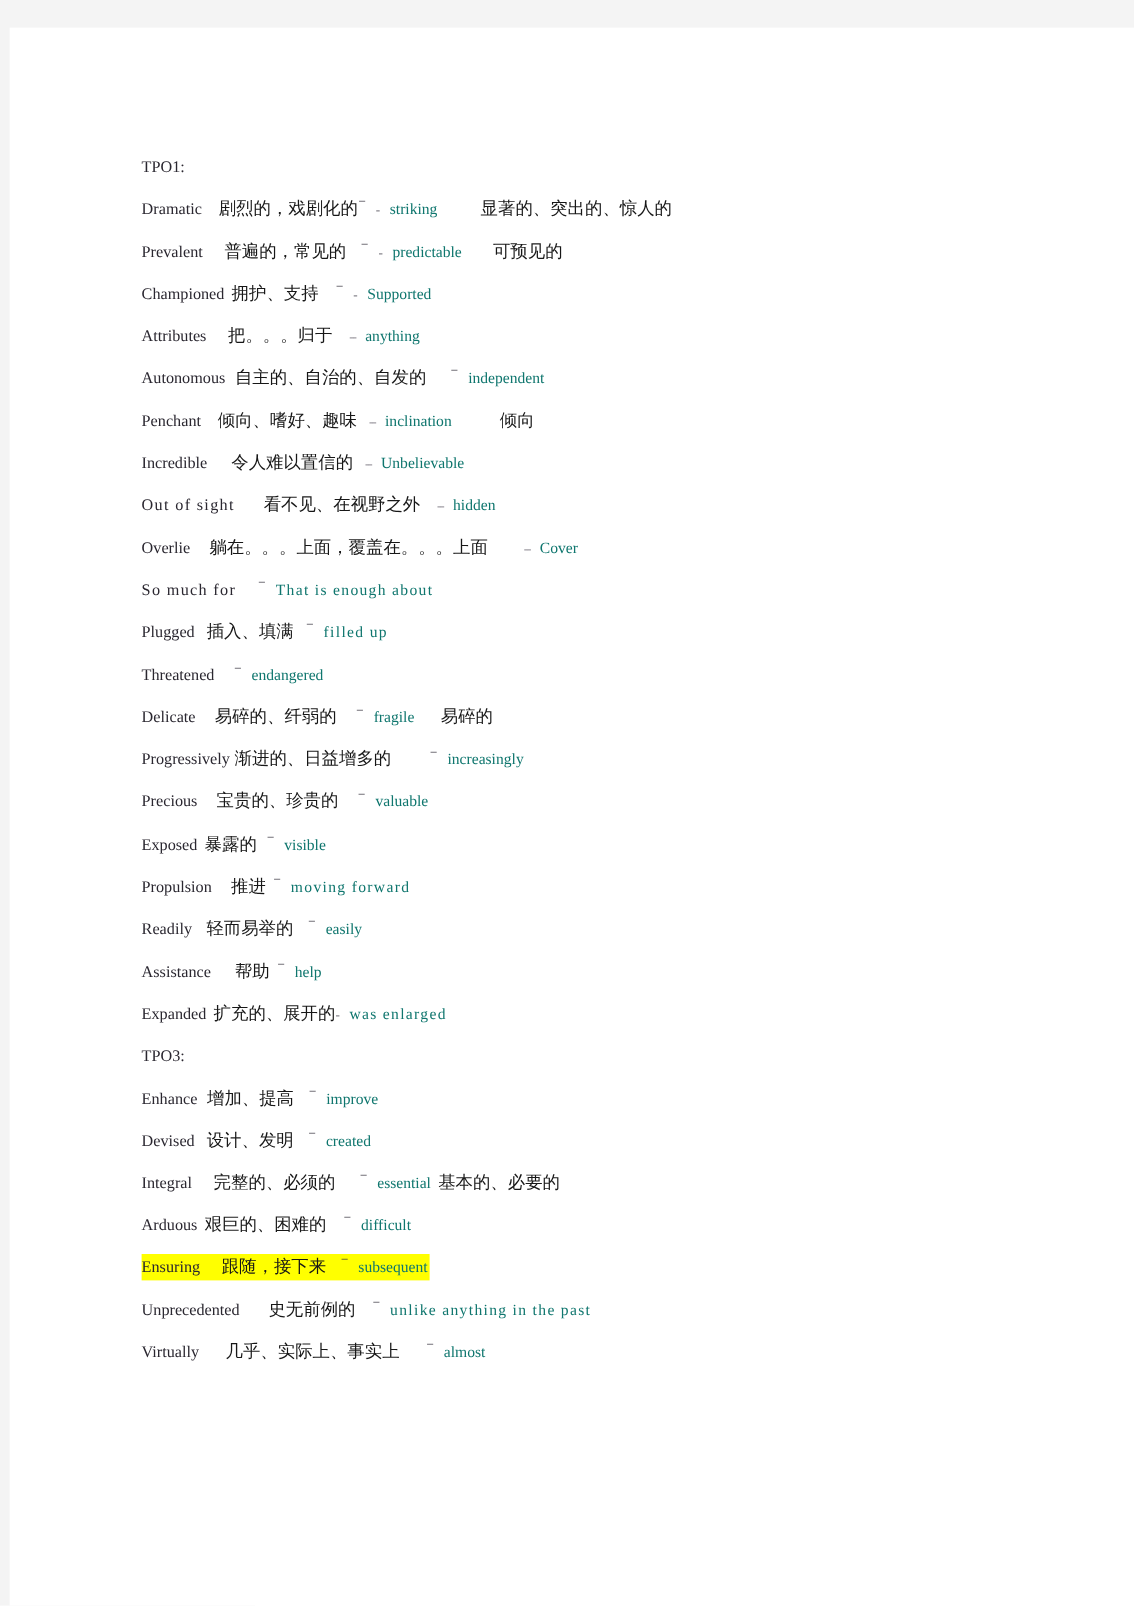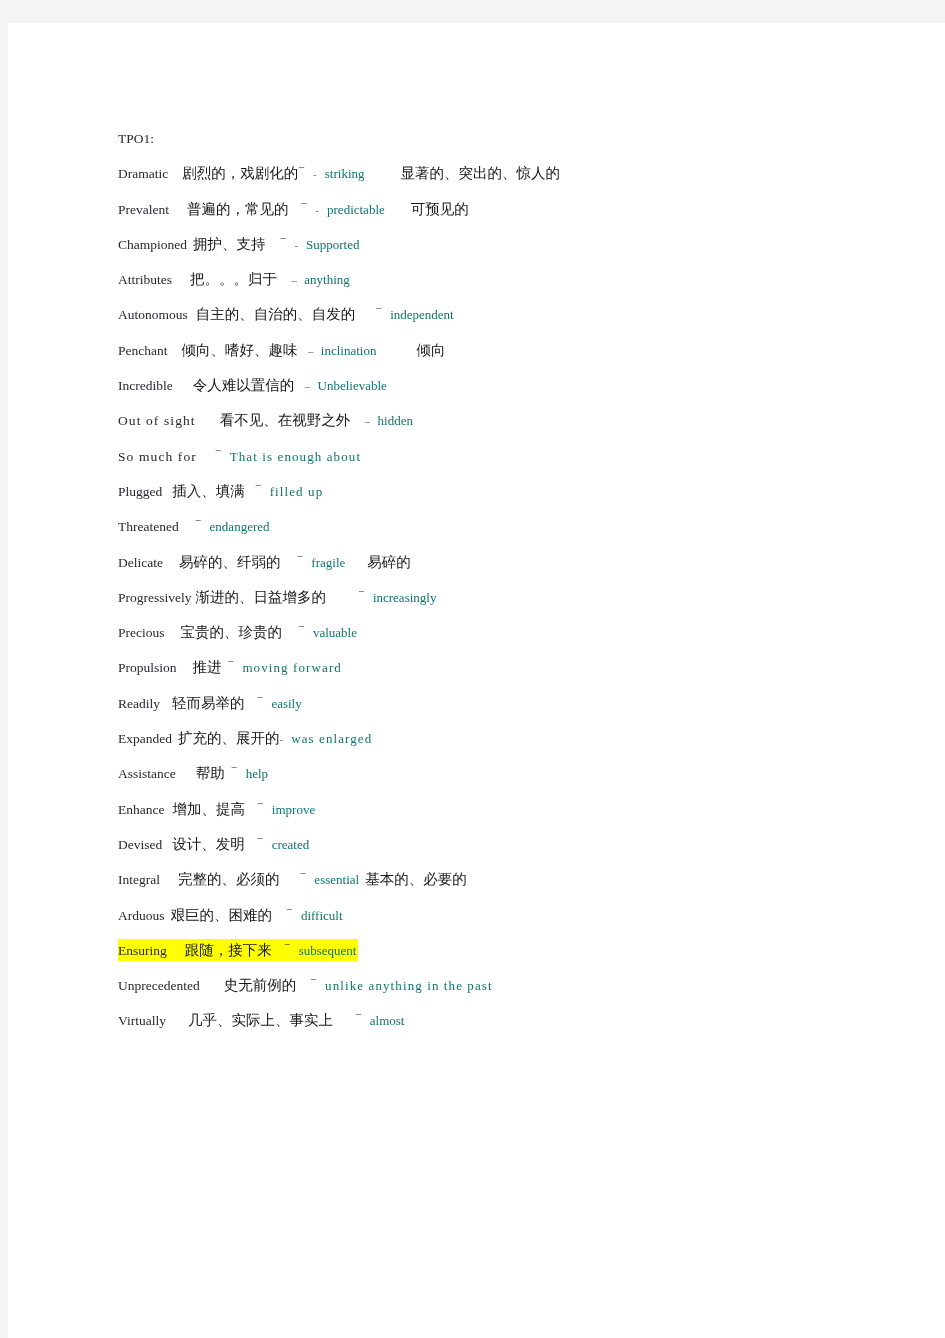--- a/index.html
+++ b/index.html
@@ -102,30 +102,33 @@
   <div class="content">
       <div class="line"><span class="seg section">TPO1:</span></div>
       <div class="line"><span><span class="seg en">Dramatic</span><span class="seg" style="display: inline-block; width: 14px;"></span><span class="seg cn">剧烈的，戏剧化的</span><span class="seg" style="display: inline-block; width: 0px;"></span><span class="seg dash-hi">⁻</span><span class="seg" style="display: inline-block; width: 8px;"></span><span class="seg dash-sm">-</span><span class="seg" style="display: inline-block; width: 8px;"></span><span class="seg syn">striking</span><span class="seg" style="display: inline-block; width: 36px;"></span><span class="seg cn">显著的、突出的、惊人的</span></span></div>
       <div class="line"><span><span class="seg en">Prevalent</span><span class="seg" style="display: inline-block; width: 18px;"></span><span class="seg cn">普遍的，常见的</span><span class="seg" style="display: inline-block; width: 12px;"></span><span class="seg dash-hi">⁻</span><span class="seg" style="display: inline-block; width: 8px;"></span><span class="seg dash-sm">-</span><span class="seg" style="display: inline-block; width: 8px;"></span><span class="seg syn">predictable</span><span class="seg" style="display: inline-block; width: 26px;"></span><span class="seg cn">可预见的</span></span></div>
       <div class="line"><span><span class="seg en">Championed</span><span class="seg" style="display: inline-block; width: 6px;"></span><span class="seg cn">拥护、支持</span><span class="seg" style="display: inline-block; width: 14px;"></span><span class="seg dash-hi">⁻</span><span class="seg" style="display: inline-block; width: 8px;"></span><span class="seg dash-sm">-</span><span class="seg" style="display: inline-block; width: 8px;"></span><span class="seg syn">Supported</span></span></div>
       <div class="line"><span><span class="seg en">Attributes</span><span class="seg" style="display: inline-block; width: 18px;"></span><span class="seg cn">把。。。归于</span><span class="seg" style="display: inline-block; width: 14px;"></span><span class="seg dash-dbl">--</span><span class="seg" style="display: inline-block; width: 8px;"></span><span class="seg syn">anything</span></span></div>
       <div class="line"><span><span class="seg en">Autonomous</span><span class="seg" style="display: inline-block; width: 8px;"></span><span class="seg cn">自主的、自治的、自发的</span><span class="seg" style="display: inline-block; width: 20px;"></span><span class="seg dash-hi">⁻</span><span class="seg" style="display: inline-block; width: 8px;"></span><span class="seg syn">independent</span></span></div>
       <div class="line"><span><span class="seg en">Penchant</span><span class="seg" style="display: inline-block; width: 14px;"></span><span class="seg cn">倾向、嗜好、趣味</span><span class="seg" style="display: inline-block; width: 10px;"></span><span class="seg dash-dbl">--</span><span class="seg" style="display: inline-block; width: 8px;"></span><span class="seg syn">inclination</span><span class="seg" style="display: inline-block; width: 40px;"></span><span class="seg cn">倾向</span></span></div>
       <div class="line"><span><span class="seg en">Incredible</span><span class="seg" style="display: inline-block; width: 20px;"></span><span class="seg cn">令人难以置信的</span><span class="seg" style="display: inline-block; width: 10px;"></span><span class="seg dash-dbl">--</span><span class="seg" style="display: inline-block; width: 8px;"></span><span class="seg syn">Unbelievable</span></span></div>
       <div class="line"><span><span class="seg en spaced">Out of sight</span><span class="seg" style="display: inline-block; width: 24px;"></span><span class="seg cn">看不见、在视野之外</span><span class="seg" style="display: inline-block; width: 14px;"></span><span class="seg dash-dbl">--</span><span class="seg" style="display: inline-block; width: 8px;"></span><span class="seg syn">hidden</span></span></div>
+      <div class="line"><span><span class="seg en">Overlie</span><span class="seg" style="display: inline-block; width: 16px;"></span><span class="seg cn">躺在。。。上面，覆盖在。。。上面</span><span class="seg" style="display: inline-block; width: 30px;"></span><span class="seg dash-dbl">--</span><span class="seg" style="display: inline-block; width: 8px;"></span><span class="seg syn">Cover</span></span></div>
       <div class="line"><span><span class="seg en spaced">So much for</span><span class="seg" style="display: inline-block; width: 18px;"></span><span class="seg dash-hi">⁻</span><span class="seg" style="display: inline-block; width: 8px;"></span><span class="seg syn spaced">That is enough about</span></span></div>
       <div class="line"><span><span class="seg en">Plugged</span><span class="seg" style="display: inline-block; width: 10px;"></span><span class="seg cn">插入、填满</span><span class="seg" style="display: inline-block; width: 10px;"></span><span class="seg dash-hi">⁻</span><span class="seg" style="display: inline-block; width: 8px;"></span><span class="seg syn spaced">filled up</span></span></div>
       <div class="line"><span><span class="seg en">Threatened</span><span class="seg" style="display: inline-block; width: 16px;"></span><span class="seg dash-hi">⁻</span><span class="seg" style="display: inline-block; width: 8px;"></span><span class="seg syn">endangered</span></span></div>
       <div class="line"><span><span class="seg en">Delicate</span><span class="seg" style="display: inline-block; width: 16px;"></span><span class="seg cn">易碎的、纤弱的</span><span class="seg" style="display: inline-block; width: 16px;"></span><span class="seg dash-hi">⁻</span><span class="seg" style="display: inline-block; width: 8px;"></span><span class="seg syn">fragile</span><span class="seg" style="display: inline-block; width: 22px;"></span><span class="seg cn">易碎的</span></span></div>
       <div class="line"><span><span class="seg en">Progressively</span><span class="seg" style="display: inline-block; width: 4px;"></span><span class="seg cn">渐进的、日益增多的</span><span class="seg" style="display: inline-block; width: 32px;"></span><span class="seg dash-hi">⁻</span><span class="seg" style="display: inline-block; width: 8px;"></span><span class="seg syn">increasingly</span></span></div>
       <div class="line"><span><span class="seg en">Precious</span><span class="seg" style="display: inline-block; width: 16px;"></span><span class="seg cn">宝贵的、珍贵的</span><span class="seg" style="display: inline-block; width: 16px;"></span><span class="seg dash-hi">⁻</span><span class="seg" style="display: inline-block; width: 8px;"></span><span class="seg syn">valuable</span></span></div>
+      <div class="line"><span><span class="seg en">Exposed</span><span class="seg" style="display: inline-block; width: 6px;"></span><span class="seg cn">暴露的</span><span class="seg" style="display: inline-block; width: 8px;"></span><span class="seg dash-hi">⁻</span><span class="seg" style="display: inline-block; width: 8px;"></span><span class="seg syn">visible</span></span></div>
       <div class="line"><span><span class="seg en">Propulsion</span><span class="seg" style="display: inline-block; width: 16px;"></span><span class="seg cn">推进</span><span class="seg" style="display: inline-block; width: 6px;"></span><span class="seg dash-hi">⁻</span><span class="seg" style="display: inline-block; width: 8px;"></span><span class="seg syn spaced">moving forward</span></span></div>
       <div class="line"><span><span class="seg en">Readily</span><span class="seg" style="display: inline-block; width: 12px;"></span><span class="seg cn">轻而易举的</span><span class="seg" style="display: inline-block; width: 12px;"></span><span class="seg dash-hi">⁻</span><span class="seg" style="display: inline-block; width: 8px;"></span><span class="seg syn">easily</span></span></div>
+      <div class="line"><span><span class="seg en">Assistance</span><span class="seg" style="display: inline-block; width: 20px;"></span><span class="seg cn">帮助</span><span class="seg" style="display: inline-block; width: 6px;"></span><span class="seg dash-hi">⁻</span><span class="seg" style="display: inline-block; width: 8px;"></span><span class="seg syn">help</span></span></div>
       <div class="line"><span><span class="seg en">Expanded</span><span class="seg" style="display: inline-block; width: 6px;"></span><span class="seg cn">扩充的、展开的</span><span class="seg" style="display: inline-block; width: 0px;"></span><span class="seg dash-sm">-</span><span class="seg" style="display: inline-block; width: 8px;"></span><span class="seg syn spaced">was enlarged</span></span></div>
-      <div class="line"><span><span class="seg en">Assistance</span><span class="seg" style="display: inline-block; width: 20px;"></span><span class="seg cn">帮助</span><span class="seg" style="display: inline-block; width: 6px;"></span><span class="seg dash-hi">⁻</span><span class="seg" style="display: inline-block; width: 8px;"></span><span class="seg syn">help</span></span></div>
+      <div class="line"><span class="seg section">TPO3:</span></div>
       <div class="line"><span><span class="seg en">Enhance</span><span class="seg" style="display: inline-block; width: 8px;"></span><span class="seg cn">增加、提高</span><span class="seg" style="display: inline-block; width: 12px;"></span><span class="seg dash-hi">⁻</span><span class="seg" style="display: inline-block; width: 8px;"></span><span class="seg syn">improve</span></span></div>
       <div class="line"><span><span class="seg en">Devised</span><span class="seg" style="display: inline-block; width: 10px;"></span><span class="seg cn">设计、发明</span><span class="seg" style="display: inline-block; width: 12px;"></span><span class="seg dash-hi">⁻</span><span class="seg" style="display: inline-block; width: 8px;"></span><span class="seg syn">created</span></span></div>
       <div class="line"><span><span class="seg en">Integral</span><span class="seg" style="display: inline-block; width: 18px;"></span><span class="seg cn">完整的、必须的</span><span class="seg" style="display: inline-block; width: 20px;"></span><span class="seg dash-hi">⁻</span><span class="seg" style="display: inline-block; width: 8px;"></span><span class="seg syn">essential</span><span class="seg" style="display: inline-block; width: 6px;"></span><span class="seg cn">基本的、必要的</span></span></div>
       <div class="line"><span><span class="seg en">Arduous</span><span class="seg" style="display: inline-block; width: 6px;"></span><span class="seg cn">艰巨的、困难的</span><span class="seg" style="display: inline-block; width: 14px;"></span><span class="seg dash-hi">⁻</span><span class="seg" style="display: inline-block; width: 8px;"></span><span class="seg syn">difficult</span></span></div>
       <div class="line"><span class="hlwrap"><span class="seg en">Ensuring</span><span class="seg" style="display: inline-block; width: 18px;"></span><span class="seg cn">跟随，接下来</span><span class="seg" style="display: inline-block; width: 12px;"></span><span class="seg dash-hi">⁻</span><span class="seg" style="display: inline-block; width: 8px;"></span><span class="seg syn">subsequent</span></span></div>
       <div class="line"><span><span class="seg en">Unprecedented</span><span class="seg" style="display: inline-block; width: 24px;"></span><span class="seg cn">史无前例的</span><span class="seg" style="display: inline-block; width: 14px;"></span><span class="seg dash-hi">⁻</span><span class="seg" style="display: inline-block; width: 8px;"></span><span class="seg syn spaced">unlike anything in the past</span></span></div>
       <div class="line"><span><span class="seg en">Virtually</span><span class="seg" style="display: inline-block; width: 22px;"></span><span class="seg cn">几乎、实际上、事实上</span><span class="seg" style="display: inline-block; width: 22px;"></span><span class="seg dash-hi">⁻</span><span class="seg" style="display: inline-block; width: 8px;"></span><span class="seg syn">almost</span></span></div>
     </div>
 </div>
 

